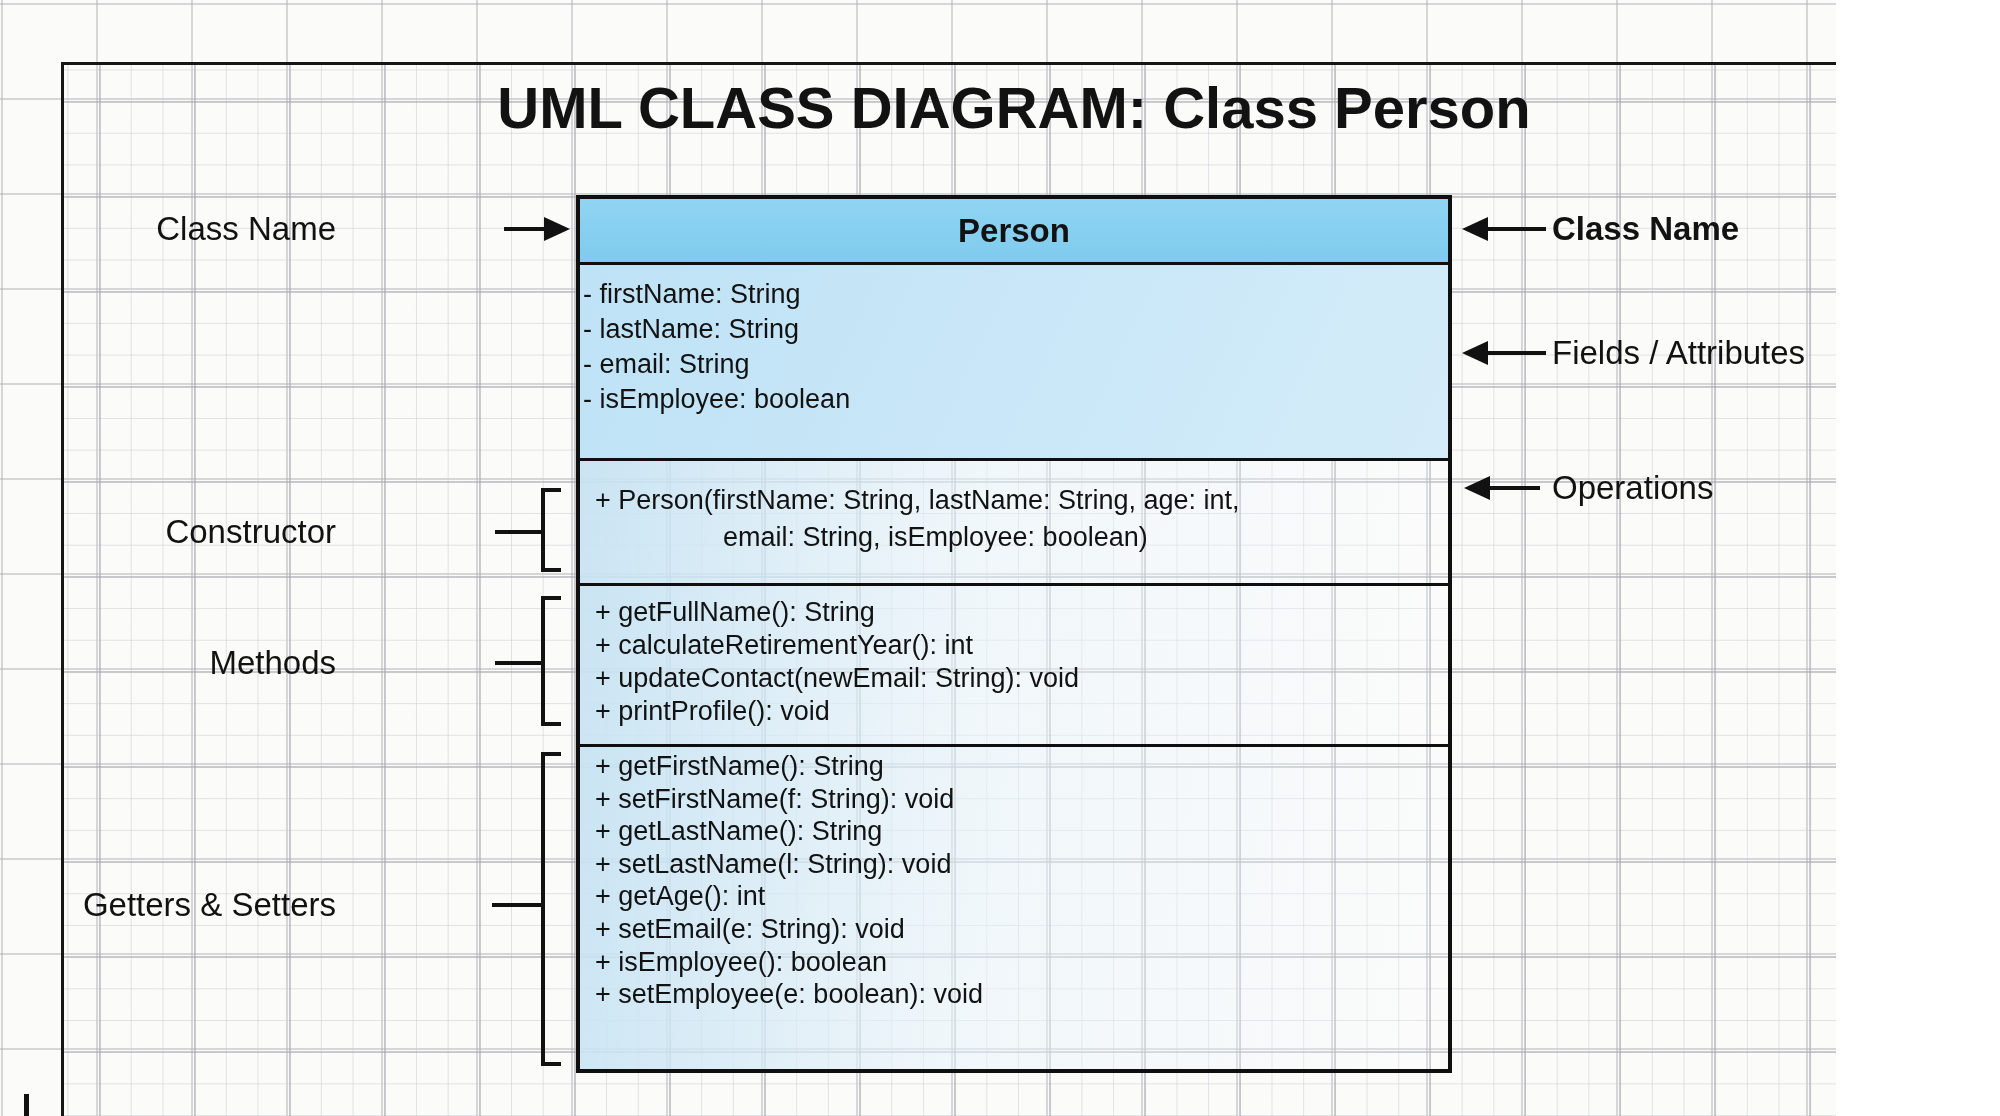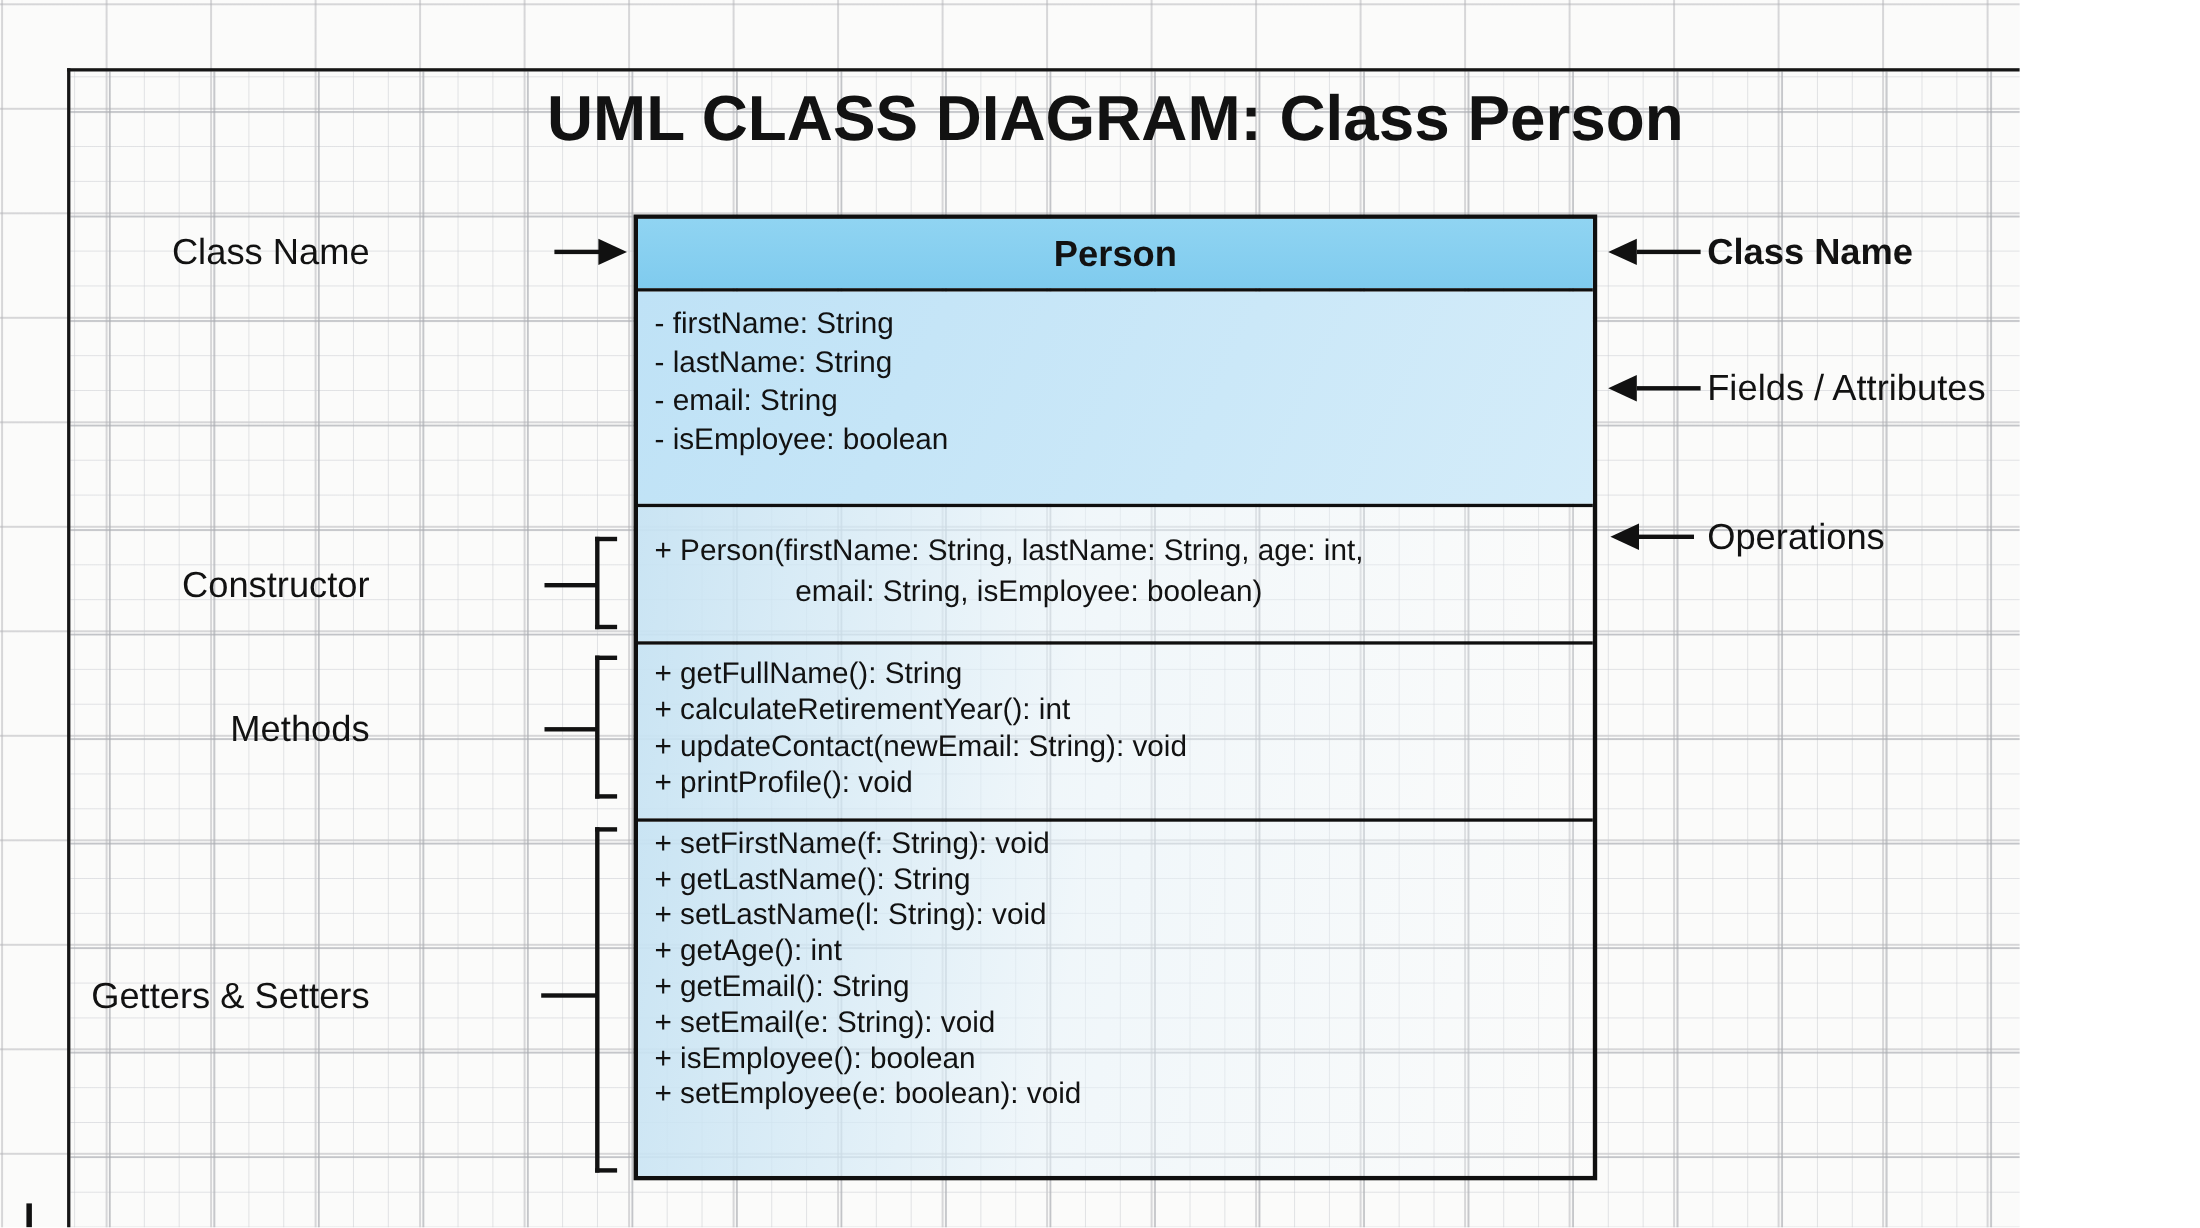--- a/index.html
+++ b/index.html
@@ -41,21 +41,21 @@
   .sec:first-child{border-top:none;text-align:center;}
   .sec-header{
     height:63px;flex:none;
     background:linear-gradient(180deg,#90d4f2 0%,#7fcbee 100%);
     display:flex;align-items:center;justify-content:center;
     font-size:33px;font-weight:bold;
   }
   .sec-fields{
     height:196px;flex:none;
     background:linear-gradient(115deg,#bfe2f6 0%,#cbe8f8 60%,#d4ecf9 100%);
-    padding:12px 0 0 15px;font-size:27px;line-height:35px;
+    padding:12px 0 0 3px;font-size:27px;line-height:35px;
   }
   .sec-constructor{
     height:125px;flex:none;
     background:linear-gradient(100deg, rgba(199,227,243,0.95) 0%, rgba(231,243,250,0.55) 45%, rgba(255,255,255,0.12) 100%);
     padding:21px 0 0 15px;font-size:27px;line-height:37px;
   }
   .sec-constructor .member-line:nth-child(2){padding-left:128px;}
   .sec-methods{
     height:161px;flex:none;
     background:linear-gradient(100deg, rgba(199,227,243,0.95) 0%, rgba(231,243,250,0.55) 45%, rgba(255,255,255,0.12) 100%);
@@ -124,25 +124,25 @@
         <div class="member-line">+ Person(firstName: String, lastName: String, age: int,</div>
         <div class="member-line">email: String, isEmployee: boolean)</div>
       </div>
     <div class="sec sec-methods">
         <div class="member-line">+ getFullName(): String</div>
         <div class="member-line">+ calculateRetirementYear(): int</div>
         <div class="member-line">+ updateContact(newEmail: String): void</div>
         <div class="member-line">+ printProfile(): void</div>
       </div>
     <div class="sec sec-getters">
+        <div class="member-line">+ getFirstName(): String</div>
         <div class="member-line">+ setFirstName(f: String): void</div>
         <div class="member-line">+ getLastName(): String</div>
         <div class="member-line">+ setLastName(l: String): void</div>
         <div class="member-line">+ getAge(): int</div>
-        <div class="member-line">+ getEmail(): String</div>
         <div class="member-line">+ setEmail(e: String): void</div>
         <div class="member-line">+ isEmployee(): boolean</div>
         <div class="member-line">+ setEmployee(e: boolean): void</div>
       </div>
   </div>
 
   <div class="ann ann-left lbl-class-left">Class Name</div>
   <div class="hline ar-class-left-line"></div>
   <div class="head-right ar-class-left-head"></div>
 

